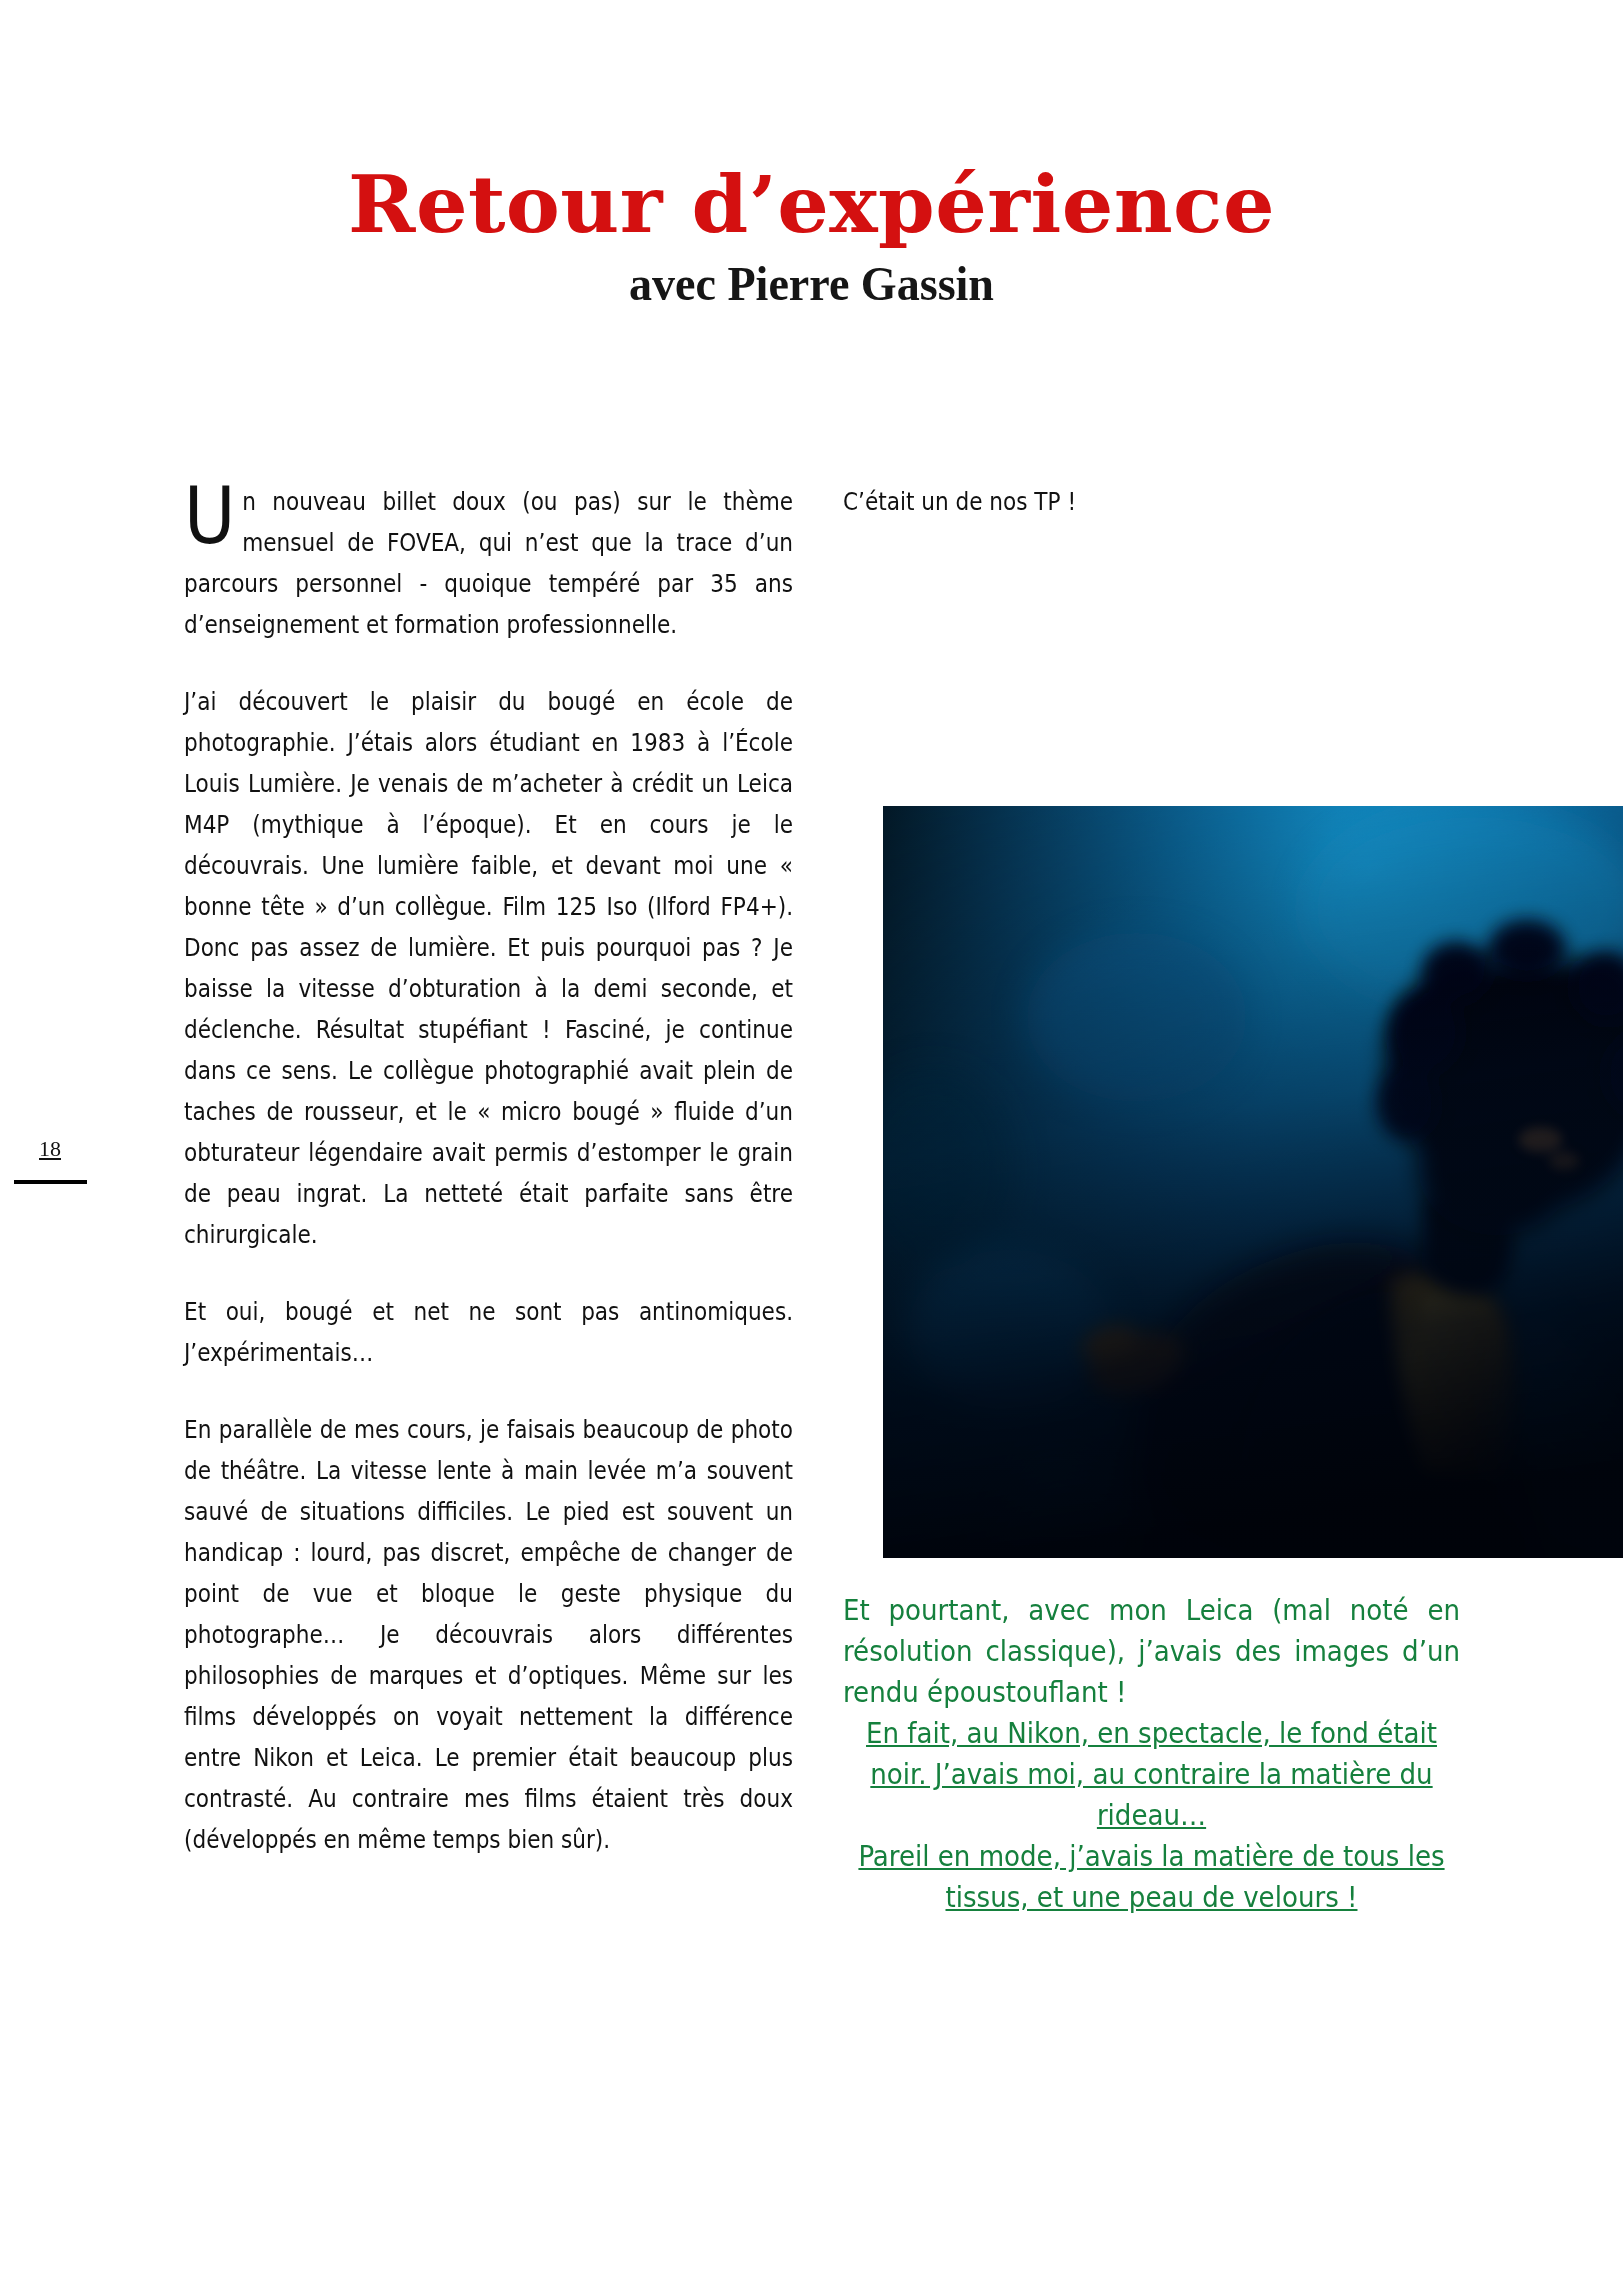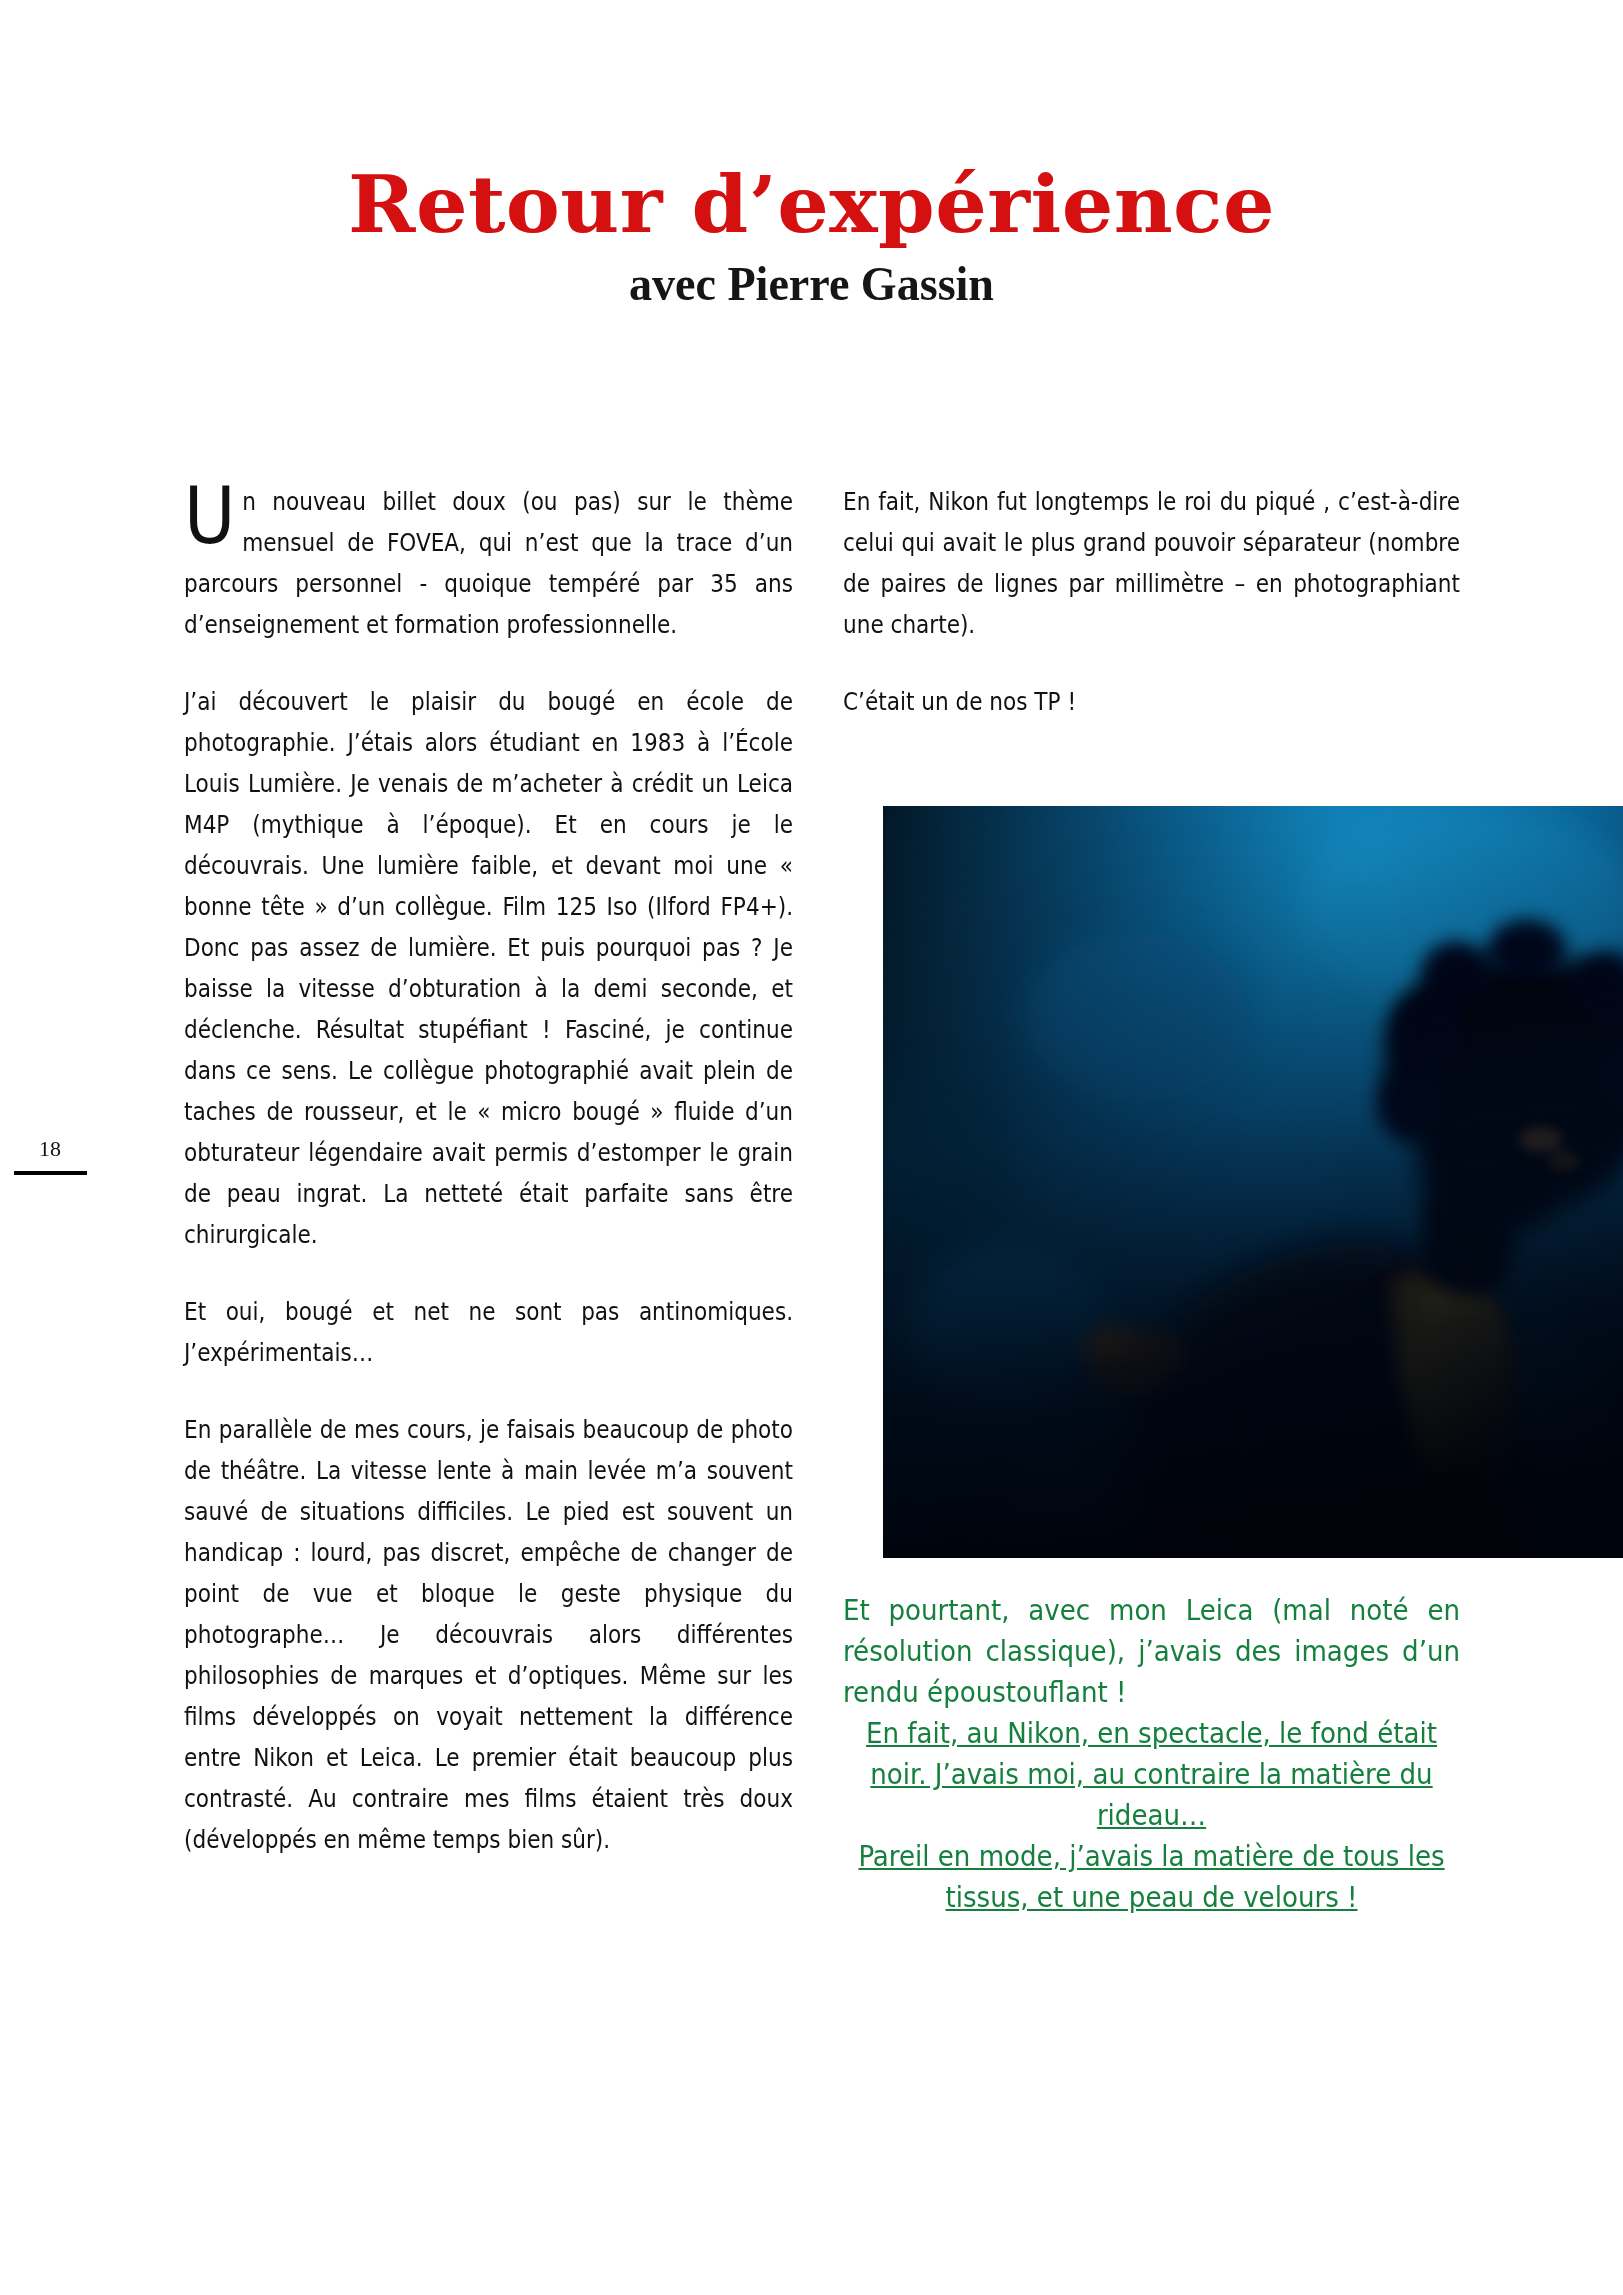--- a/index.html
+++ b/index.html
@@ -52,21 +52,22 @@
     top: 1138px;
     width: 73px;
     text-align: center;
   }
   .folio-num {
     font-family: "Liberation Serif", serif;
     font-size: 22px;
     color: #111;
     display: block;
     line-height: 1.0;
-    padding-bottom: 11px;
+    padding-bottom: 20px;
+    text-decoration: underline;
   }
   .folio-rule {
     display: block;
     width: 73px;
     height: 4.2px;
     background: #000;
   }
 
   
   .col {
@@ -142,21 +143,20 @@
   </div>
 
   <div class="col col-left">
     <p class="para dropcap-para">Un nouveau billet doux (ou pas) sur le thème mensuel de FOVEA, qui n’est que la trace d’un parcours personnel - quoique tempéré par 35 ans d’enseignement et formation professionnelle.</p>
     <p class="para">J’ai découvert le plaisir du bougé en école de photographie. J’étais alors étudiant en 1983 à l’École Louis Lumière. Je venais de m’acheter à crédit un Leica M4P (mythique à l’époque). Et en cours je le découvrais. Une lumière faible, et devant moi une « bonne tête » d’un collègue. Film 125 Iso (Ilford FP4+). Donc pas assez de lumière. Et puis pourquoi pas ? Je baisse la vitesse d’obturation à la demi seconde, et déclenche. Résultat stupéfiant ! Fasciné, je continue dans ce sens. Le collègue photographié avait plein de taches de rousseur, et le « micro bougé » fluide d’un obturateur légendaire avait permis d’estomper le grain de peau ingrat. La netteté était parfaite sans être chirurgicale.</p>
     <p class="para">Et oui, bougé et net ne sont pas antinomiques. J’expérimentais…</p>
     <p class="para">En parallèle de mes cours, je faisais beaucoup de photo de théâtre. La vitesse lente à main levée m’a souvent sauvé de situations difficiles. Le pied est souvent un handicap : lourd, pas discret, empêche de changer de point de vue et bloque le geste physique du photographe… Je découvrais alors différentes philosophies de marques et d’optiques. Même sur les films développés on voyait nettement la différence entre Nikon et Leica. Le premier était beaucoup plus contrasté. Au contraire mes films étaient très doux (développés en même temps bien sûr).</p>
   </div>
 
   <div class="col col-right">
-    <p class="para">En fait, Nikon fut longtemps le roi du piqué , c’est-à-dire celui qui avait le plus grand pouvoir séparateur (nombre de paires de lignes par millimètre – en photographiant une charte).</p>
     <p class="para">C’était un de nos TP !</p>
   </div>
 
   <figure class="photo">
     <svg viewBox="0 0 923 890" preserveAspectRatio="none">
       <defs>
         <radialGradient id="bgGlow" cx="62%" cy="8%" r="78%">
           <stop offset="0%" stop-color="#17a2de"></stop>
           <stop offset="32%" stop-color="#0d79b4"></stop>
           <stop offset="62%" stop-color="#0a5285"></stop>

